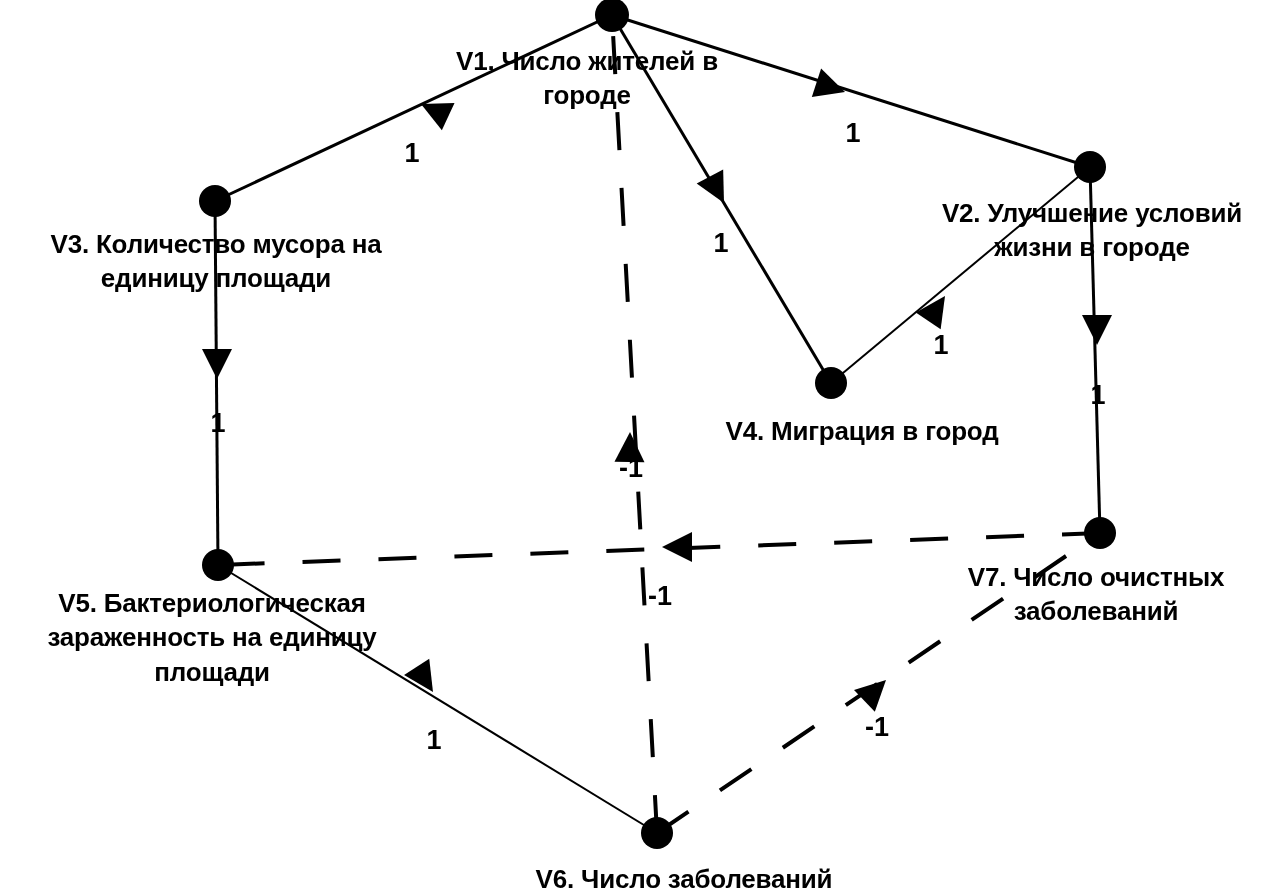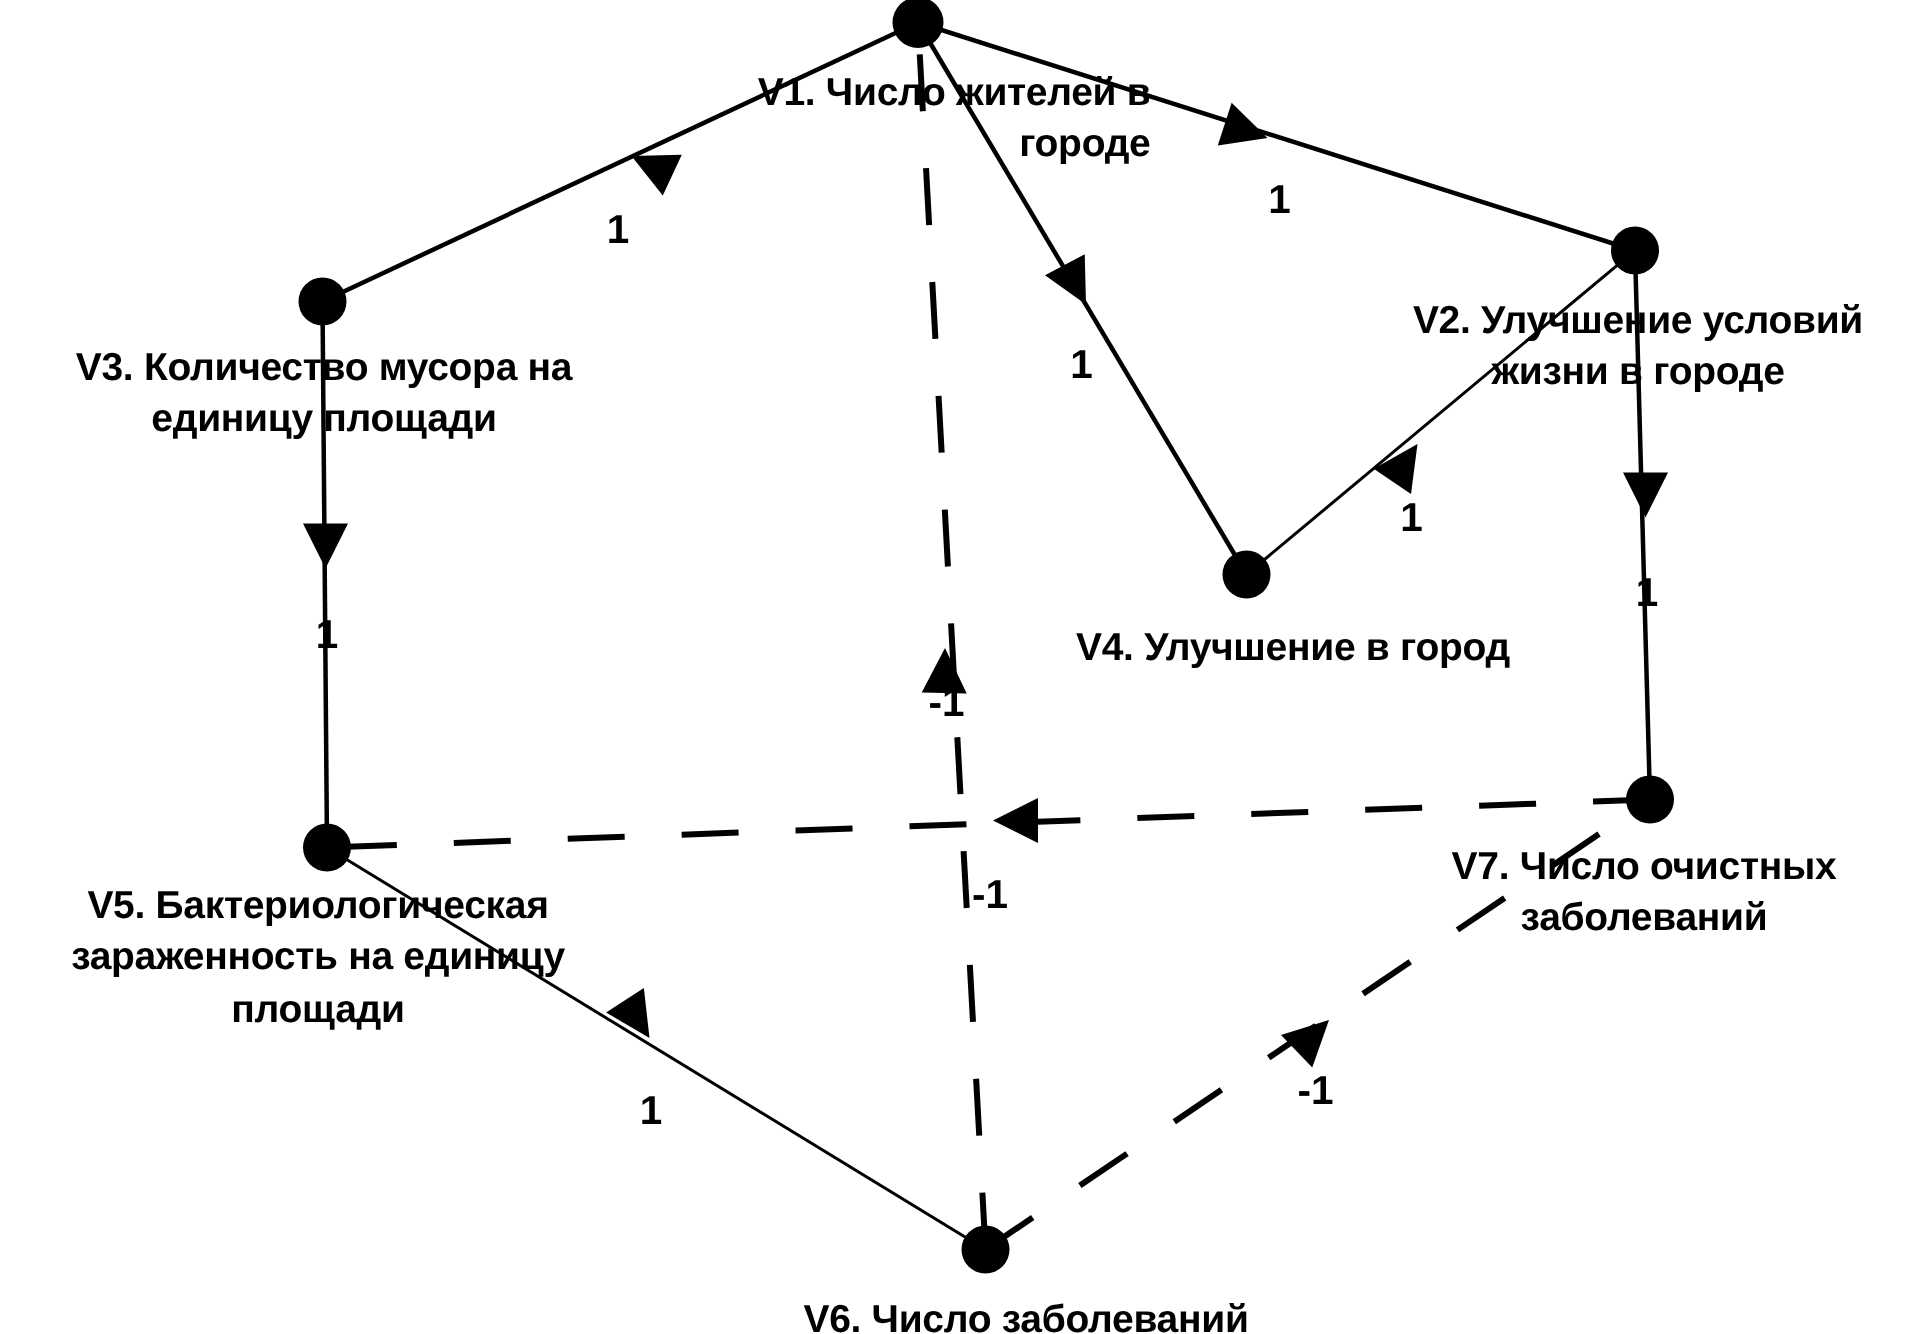--- a/index.html
+++ b/index.html
@@ -89,27 +89,27 @@
       <div class="edge-weight" style="left: 372px; top: 140px; width: 80px;">1</div>
       <div class="edge-weight" style="left: 813px; top: 120px; width: 80px;">1</div>
       <div class="edge-weight" style="left: 681px; top: 230px; width: 80px;">1</div>
       <div class="edge-weight" style="left: 178px; top: 410px; width: 80px;">1</div>
       <div class="edge-weight" style="left: 901px; top: 332px; width: 80px;">1</div>
       <div class="edge-weight" style="left: 1058px; top: 382px; width: 80px;">1</div>
       <div class="edge-weight" style="left: 394px; top: 727px; width: 80px;">1</div>
       <div class="edge-weight" style="left: 591px; top: 455px; width: 80px;">-1</div>
       <div class="edge-weight" style="left: 620px; top: 583px; width: 80px;">-1</div>
       <div class="edge-weight" style="left: 837px; top: 714px; width: 80px;">-1</div>
-      <div class="node-label" style="left: 427px; top: 44px; width: 340px; text-align: right;">V1. Число жителей в
+      <div class="node-label" style="left: 417px; top: 44px; width: 340px;">V1. Число жителей в
 городе</div>
       <div class="node-label" style="left: 892px; top: 196px; width: 400px;">V2. Улучшение условий
 жизни в городе</div>
       <div class="node-label" style="left: -4px; top: 227px; width: 440px;">V3. Количество мусора на
 единицу площади</div>
-      <div class="node-label" style="left: 682px; top: 414px; width: 360px;">V4. Улучшение в город</div>
+      <div class="node-label" style="left: 682px; top: 414px; width: 360px;">V4. Миграция в город</div>
       <div class="node-label" style="left: -3px; top: 586px; width: 430px;">V5. Бактериологическая
 зараженность на единицу
 площади</div>
       <div class="node-label" style="left: 484px; top: 862px; width: 400px;">V6. Число заболеваний</div>
       <div class="node-label" style="left: 926px; top: 560px; width: 340px;">V7. Число очистных
 заболеваний</div>
     </div>
 </div>
 
 </body></html>

